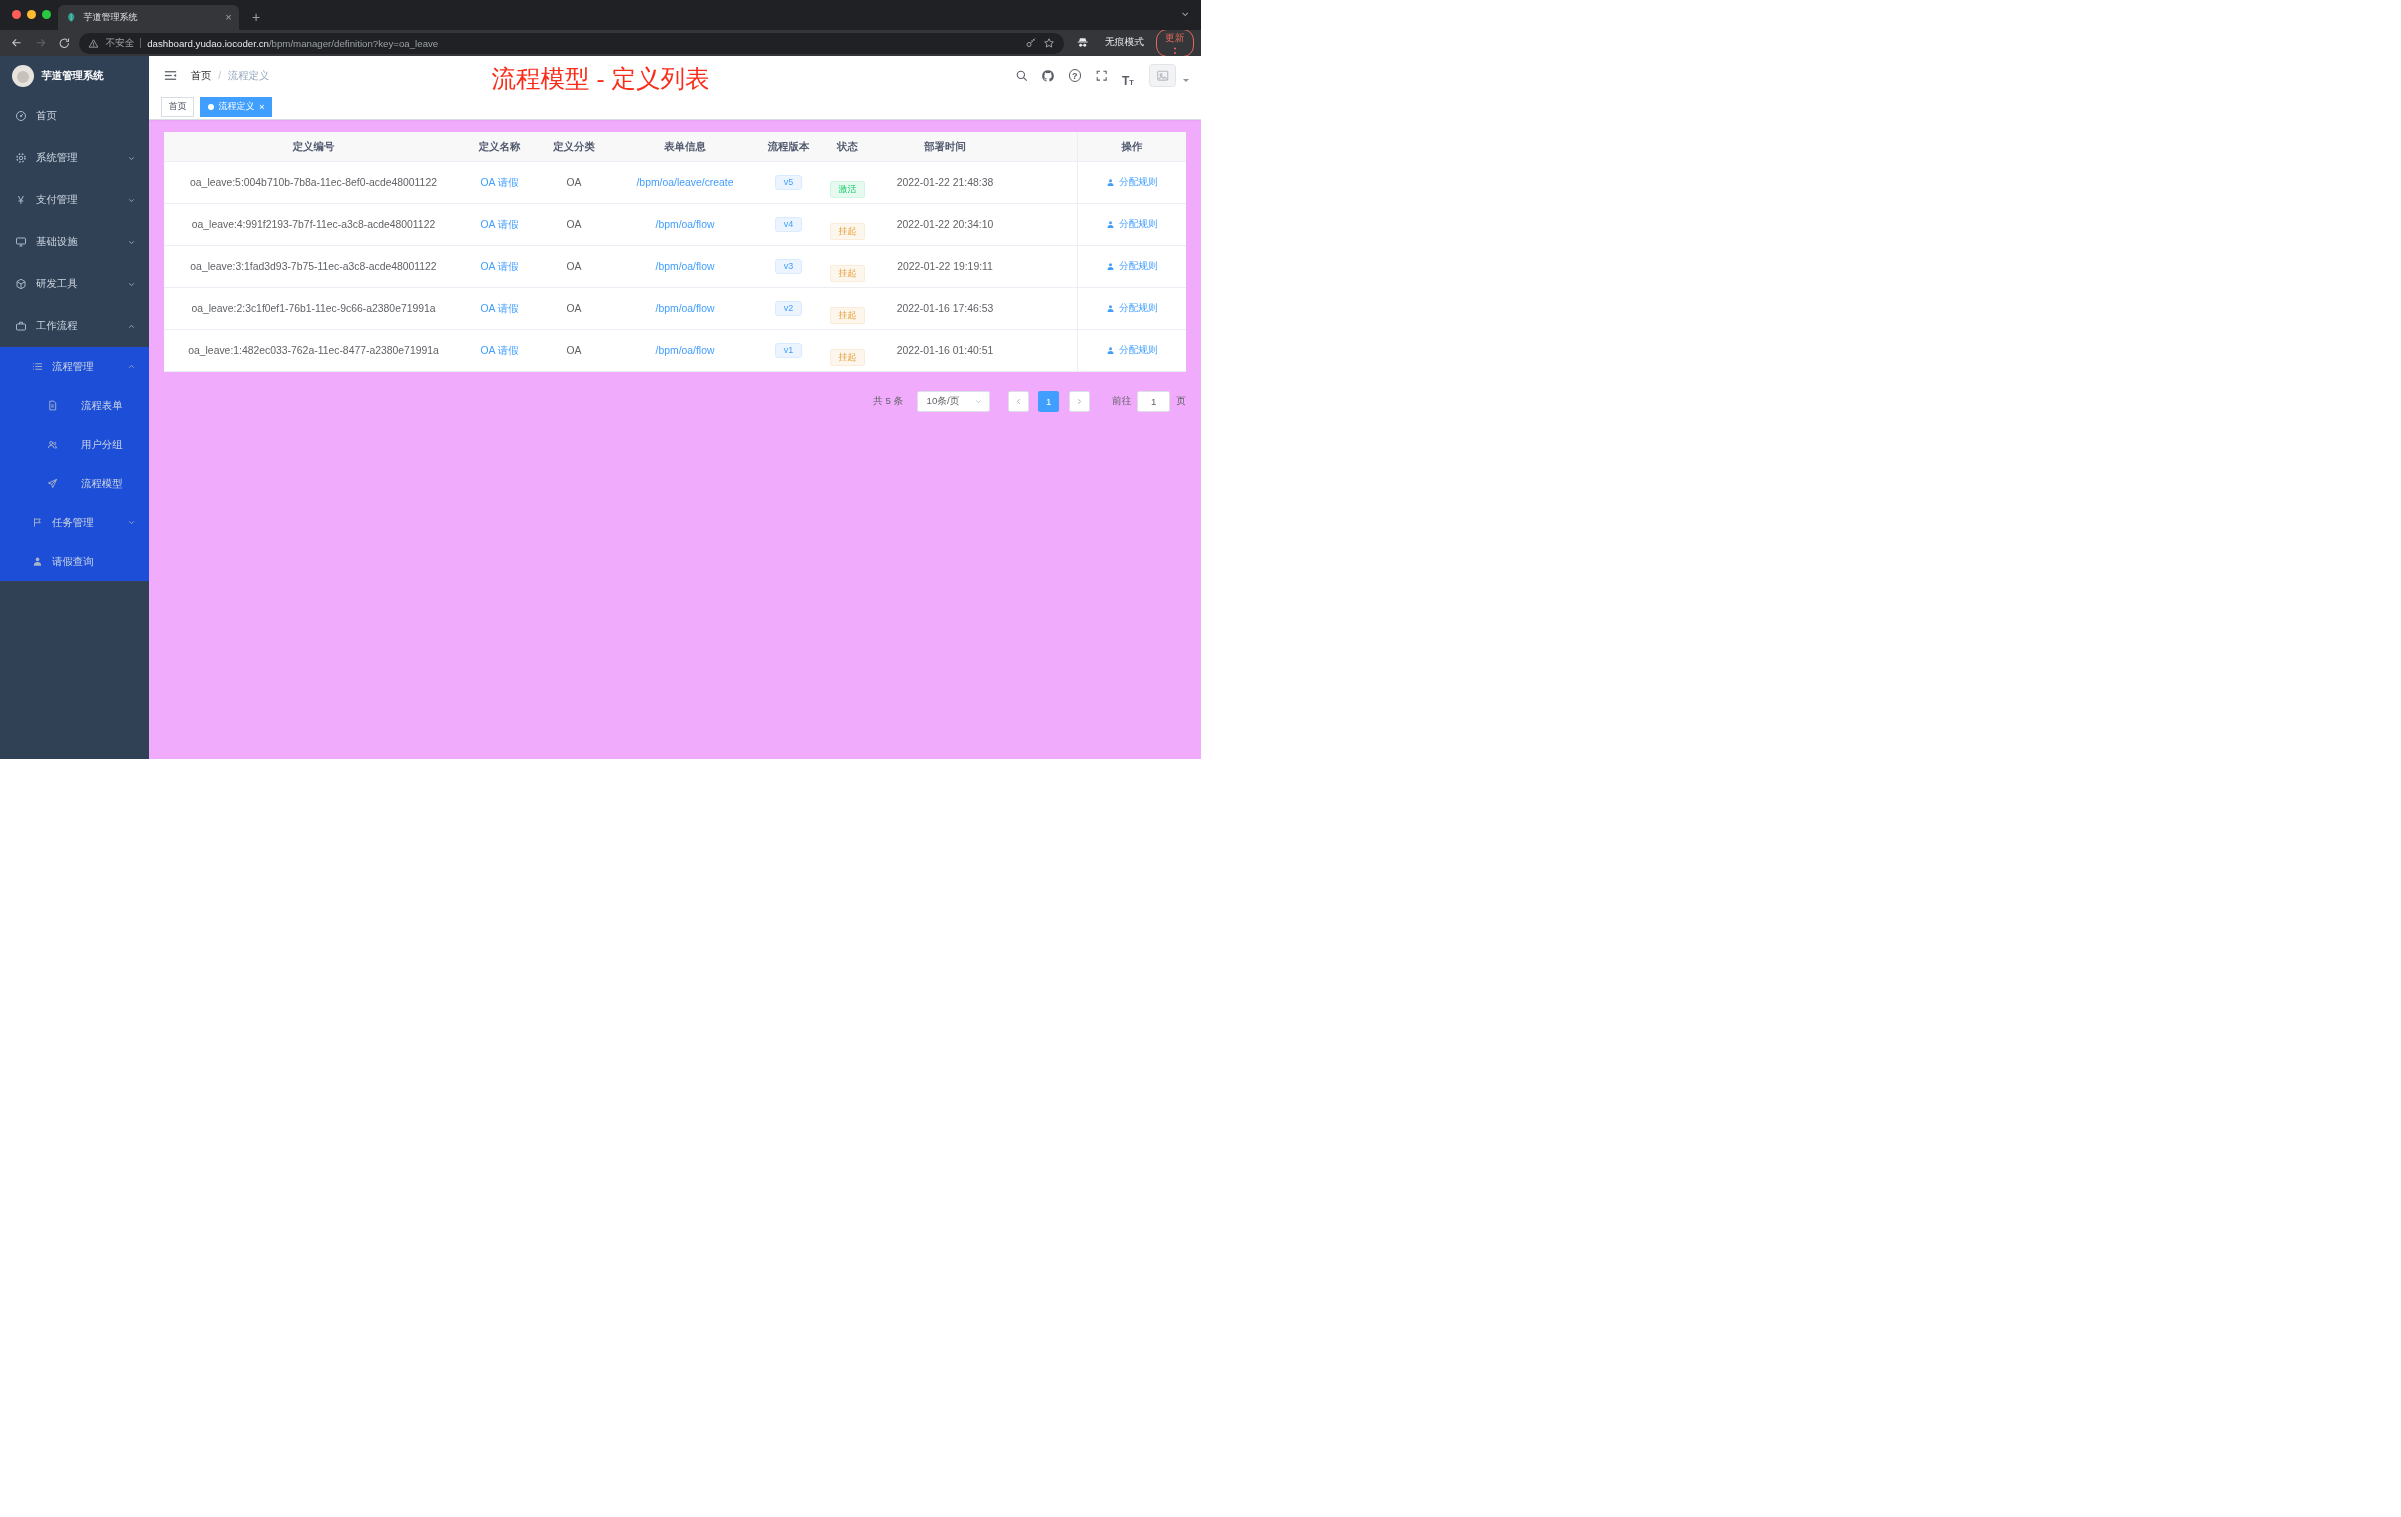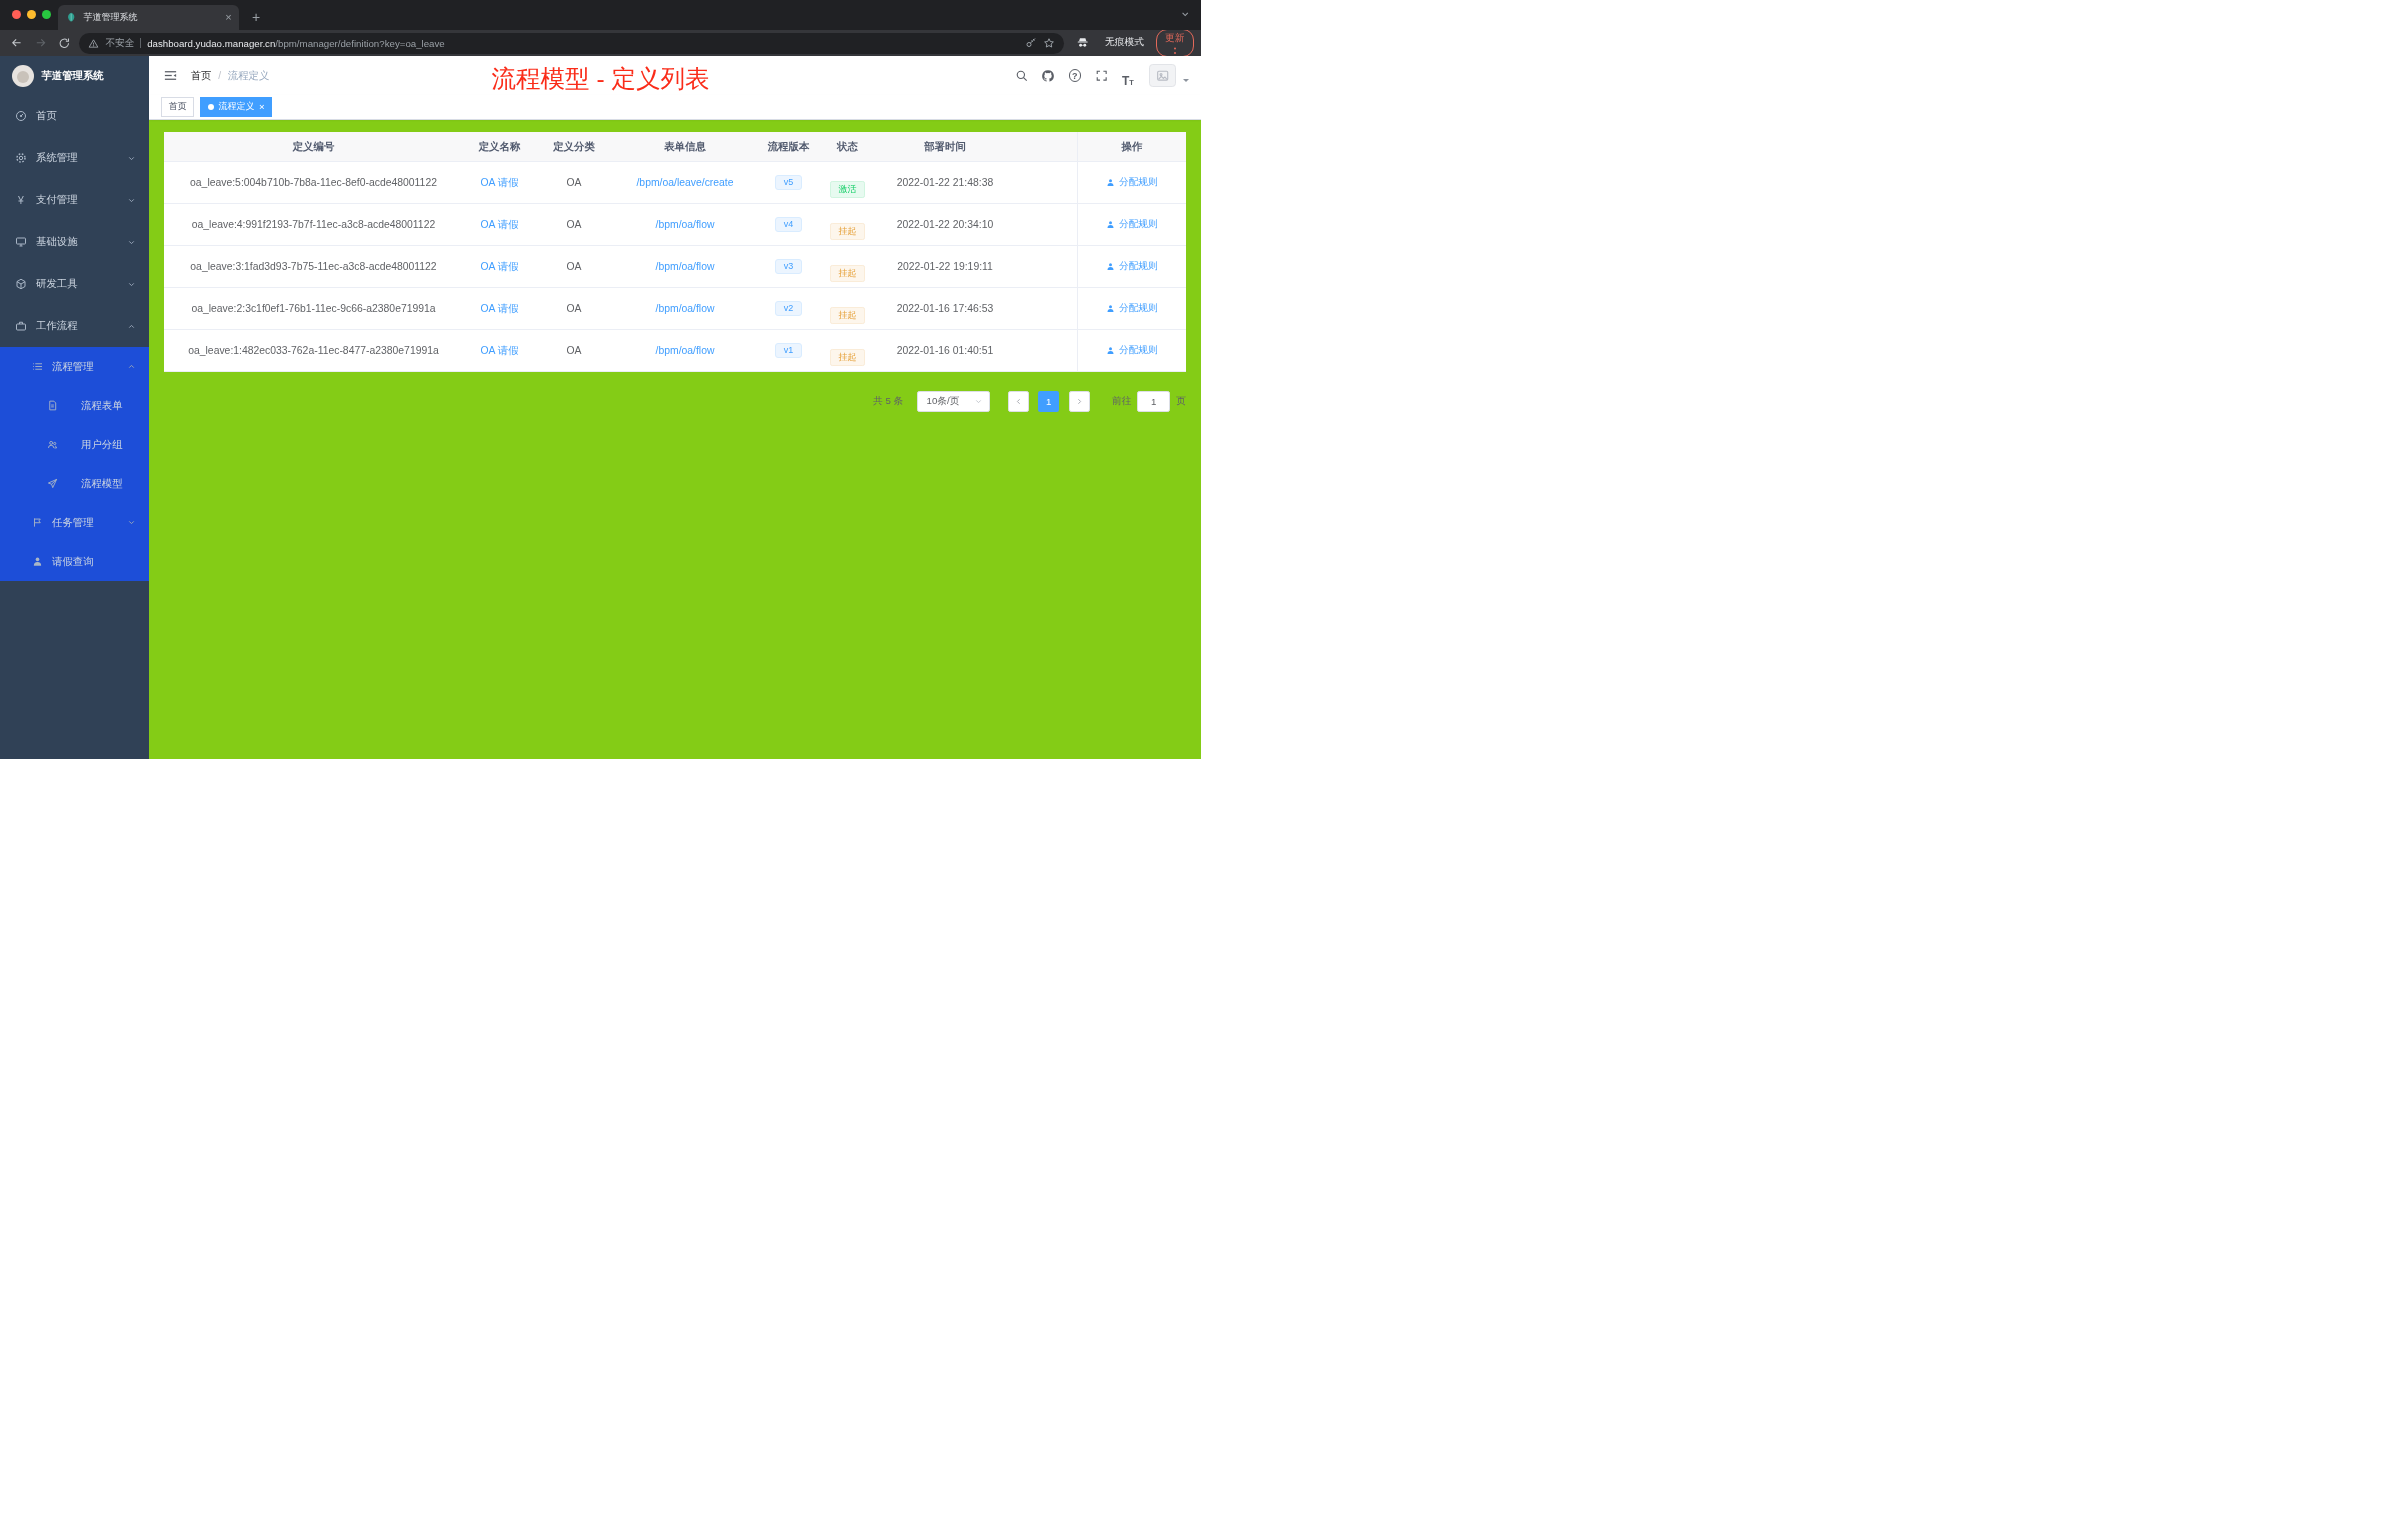--- a/index.html
+++ b/index.html
@@ -74,21 +74,21 @@
   .vtag{height:19.3px;display:flex;align-items:center;padding:0 6.7px;border:0.7px solid #d8dce5;background:#fff;
     color:#495060;font-size:9px;gap:4.5px;white-space:nowrap;}
   .vtag.active{background:#409eff;border-color:#409eff;color:#fff;}
   .vtag .dot{width:6px;height:6px;border-radius:50%;background:#fff;display:inline-block;}
   .vtag .x{font-size:9.7px;line-height:1;}
 
   .annotation{position:absolute;top:62px;left:50%;transform:translateX(-50%);font-size:24.5px;
     color:#fa2c19;white-space:nowrap;z-index:5;}
 
   
-  .content{flex:1;padding:12px 15px 0 15px;overflow:hidden;background:#84cc16;}
+  .content{flex:1;padding:12px 15px 0 15px;overflow:hidden;background:#f0abfc;}
   .thead{display:flex;height:30px;background:#f8f8f9;align-items:stretch;border-bottom:0.7px solid #ebeef5;}
   .tr{display:flex;height:42px;align-items:stretch;border-bottom:0.7px solid #ebeef5;background:#fff;}
   .cell{display:flex;align-items:center;justify-content:center;flex:none;font-size:10.4px;color:#606266;
     text-align:center;overflow:hidden;}
   .thead .cell{color:#515a6e;font-weight:bold;}
   .c1{width:299px}.c2{width:73px}.c3{width:76px}.c4{width:146px}.c5{width:61px}
   .c6{width:57px}.c7{width:138px}.c8{flex:1 1 auto;width:auto}.c9{width:109px;border-left:0.7px solid #ebeef5;}
   .link{color:#409eff;cursor:default;}
   .badge-v{background:#ecf5ff;border:0.7px solid #d9ecff;color:#409eff;font-size:9px;padding:2.2px 7.4px;border-radius:3px;line-height:1;}
   .tag-status{font-size:9px;padding:3px 7.4px;border-radius:2.2px;line-height:1;margin-top:13px;}
@@ -162,21 +162,21 @@
     <div class="omnibox">
       <span class="omni-ic">
         <svg width="11" height="11" viewBox="0 0 24 24" fill="none" stroke="currentColor" stroke-width="2">
             <path d="M12 4L2.5 20h19z"></path>
             <line x1="12" y1="10" x2="12" y2="14.5"></line>
             <circle cx="12" cy="17.2" r="0.6" fill="currentColor"></circle>
           </svg>
       </span>
       <span>不安全</span>
       <span class="divider-v"></span>
-      <span class="url"><span class="host">dashboard.yudao.manager.cn</span><span class="path">/bpm/manager/definition?key=oa_leave</span></span>
+      <span class="url"><span class="host">dashboard.yudao.iocoder.cn</span><span class="path">/bpm/manager/definition?key=oa_leave</span></span>
       <span class="omni-spacer"></span>
       <span class="omni-ic">
         <svg width="12" height="12" viewBox="0 0 24 24" fill="none" stroke="currentColor" stroke-width="2">
             <circle cx="8" cy="15" r="4"></circle>
             <path d="M11 12l9-9M16 4l3 3M13 7l2.5 2.5"></path>
           </svg>
       </span>
       <span class="omni-ic">
         <svg width="12" height="12" viewBox="0 0 24 24" fill="none" stroke="currentColor" stroke-width="2">
             <path d="M12 3.5l2.6 5.6 6.1.8-4.5 4.2 1.2 6-5.4-3-5.4 3 1.2-6-4.5-4.2 6.1-.8z"></path>

